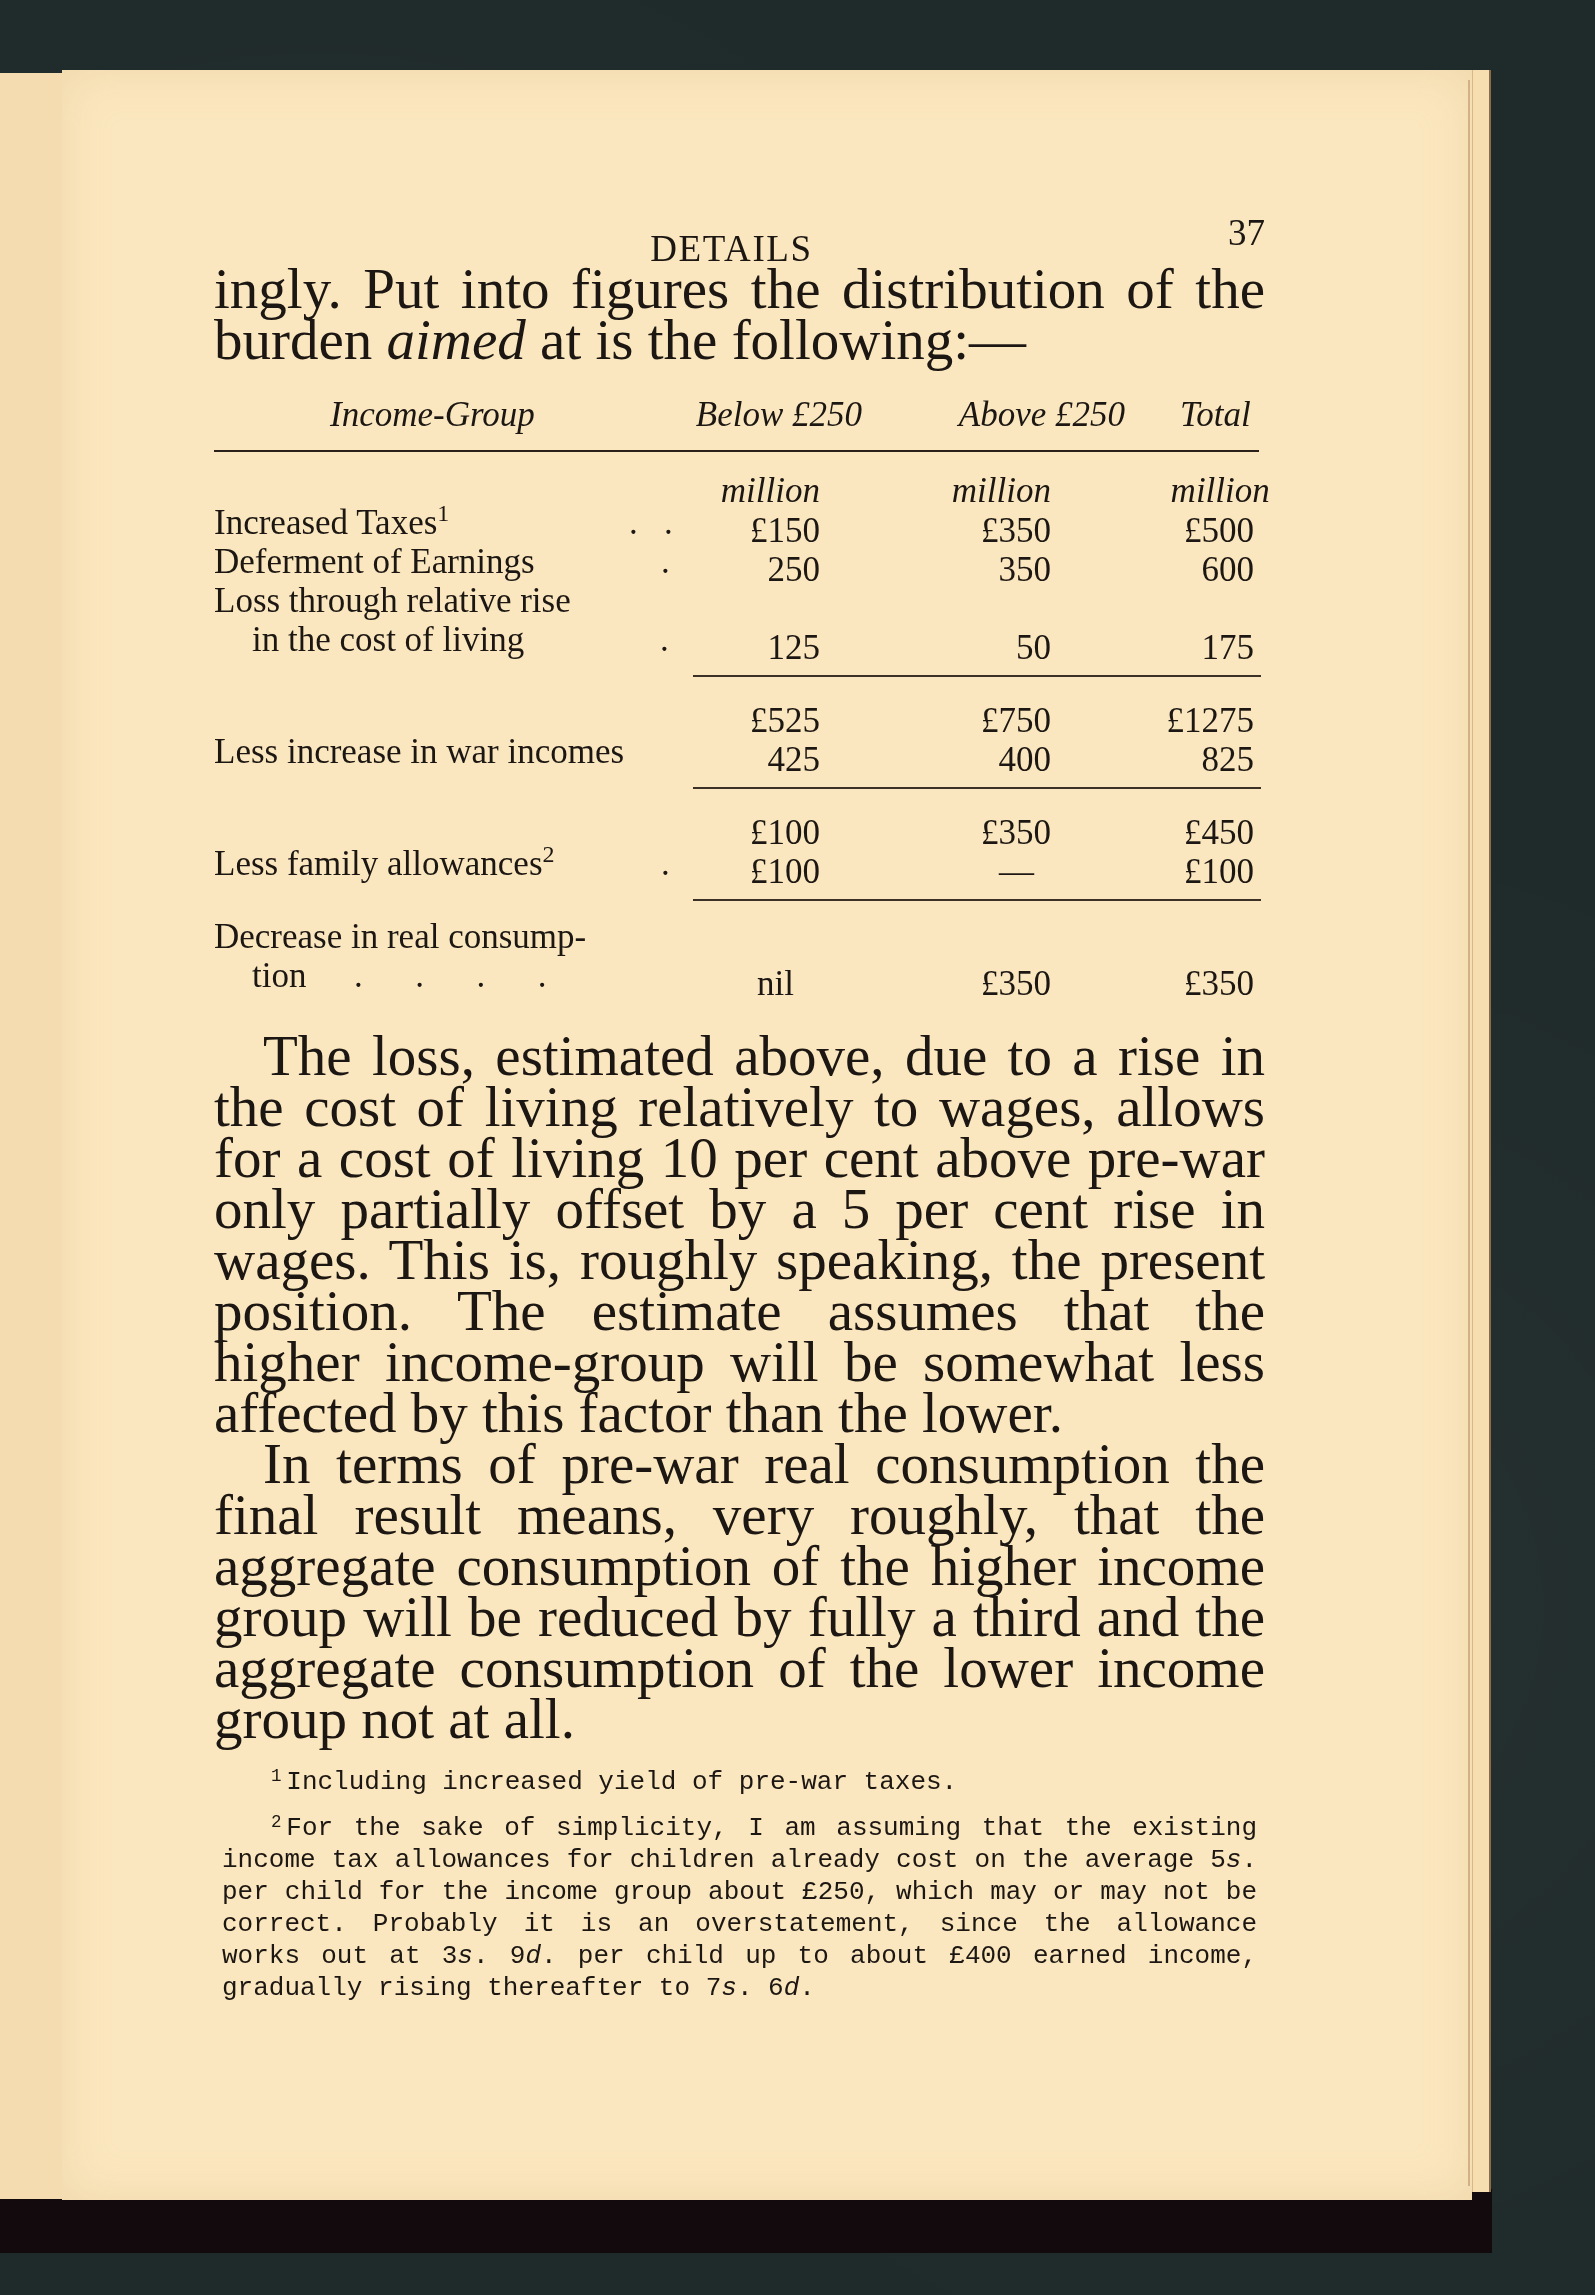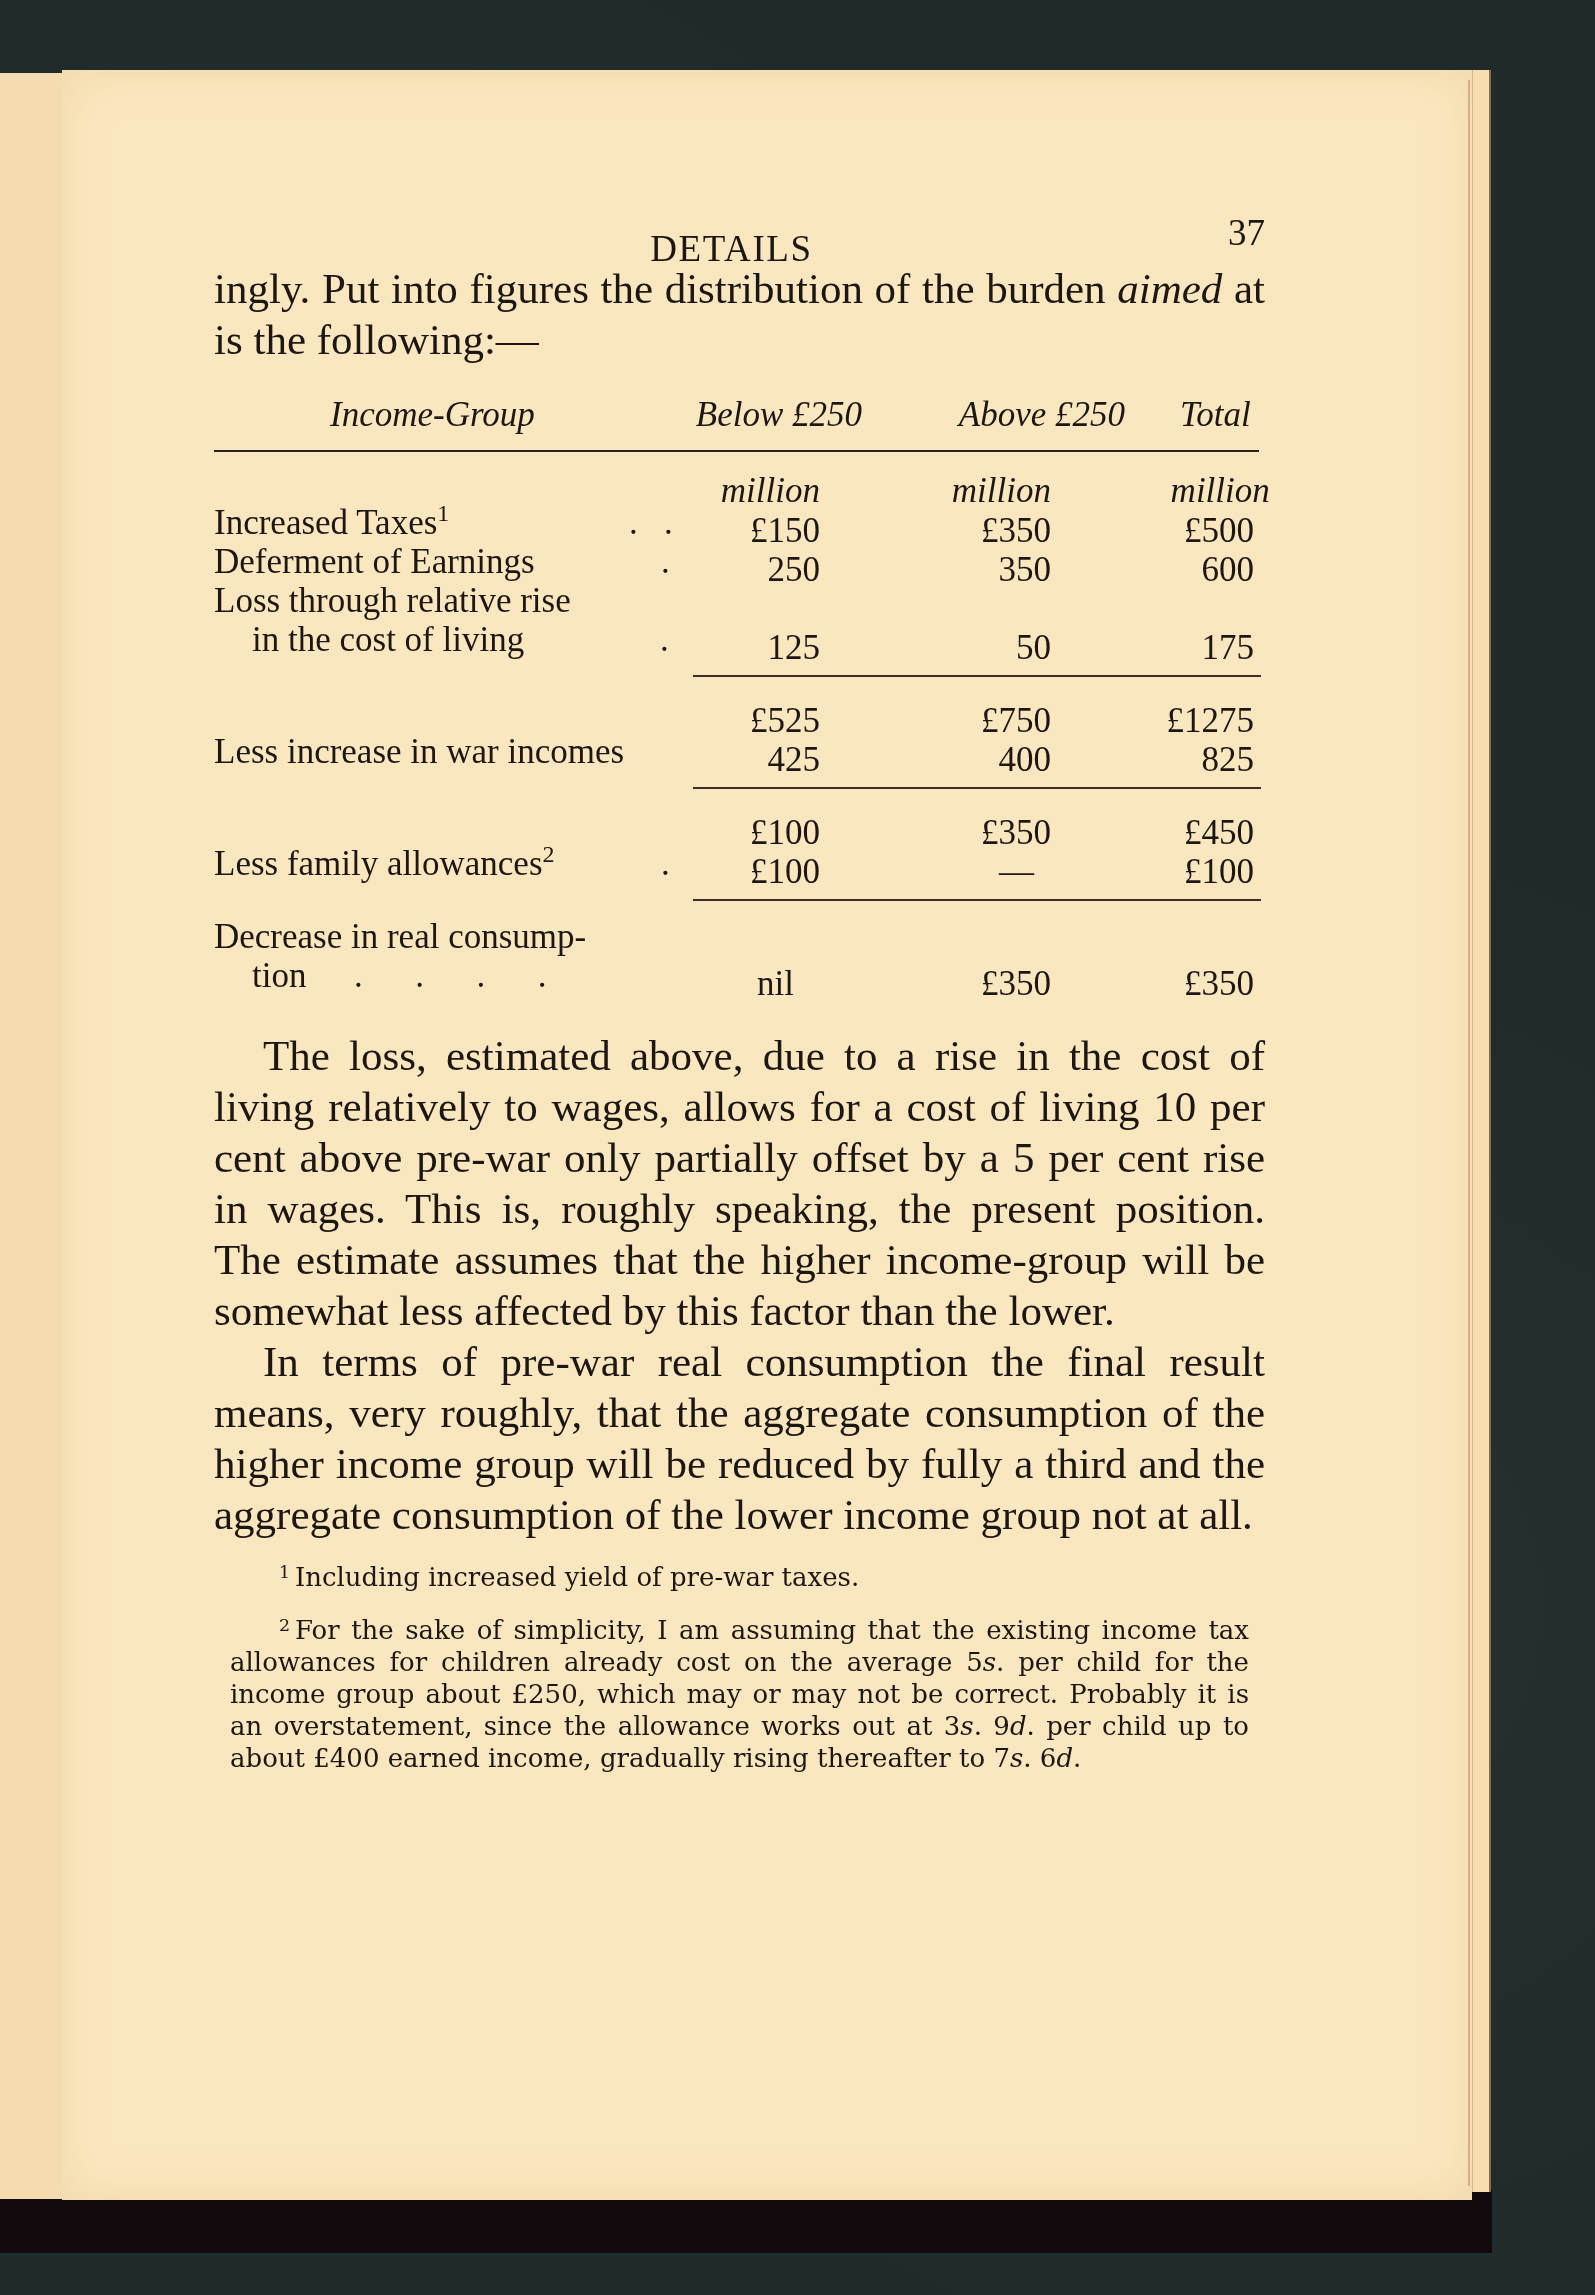--- a/index.html
+++ b/index.html
@@ -44,21 +44,21 @@
 
   .running-head { position: relative; height: 60px; }
   .running-title {
     position: absolute; left: 0; right: 0; text-align: center;
     font-size: 37px; letter-spacing: 1.6px; top: 24px;
     padding-right: 16px;
   }
   .page-number { position: absolute; right: 0; top: 8px; font-size: 37px; }
 
   .para {
-    font-size: 43px; line-height: 51px; text-align: justify;
+    font-size: 57px; line-height: 51px; text-align: justify;
     margin: 0;
   }
   .para .ital { font-style: italic; }
   .para.indent { text-indent: 49px; }
   .intro { margin-top: 0; }
 
   
   .tbl { position: relative; margin-top: 24px; font-size: 35px; }
   .tbl-head { position: relative; height: 56px; font-style: italic; }
   .tbl-head span { position: absolute; top: 6.4px; white-space: nowrap; }
@@ -79,21 +79,21 @@
   .row .c3 { right: 11px; }
   .row.units { font-style: italic; height: 40px; margin-top: 11px; }
   .row.units .c3 { right: -4.8px; }
   .row .c2.dash { right: 231px; }
   .gap-s { height: 16px; }
 
   .after-table { margin-top: 35px; }
   .para2 { margin-top: 0; }
 
   .footnotes { margin-top: 16px; font-family: "DejaVu Serif", "Liberation Serif", serif; font-size: 26px; line-height: 32px; text-align: justify; }
-  .footnotes p { margin: 16px; }
+  .footnotes p { margin: 8px; font-family: Liberation Mono, monospace; }
   .footnotes .fn-first { text-indent: 49px; }
   .footnotes sup { font-size: 17.5px; vertical-align: 8px; margin-right: 4.8px; }
   .footnotes .ital { font-style: italic; }
   sup.ref { font-size: 24px; vertical-align: 12.8px; line-height: 0; }
 </style>
 </head>
 <body>
 
 <div class="backdrop-noise"></div>
 <div class="shadow-bottom"></div>

